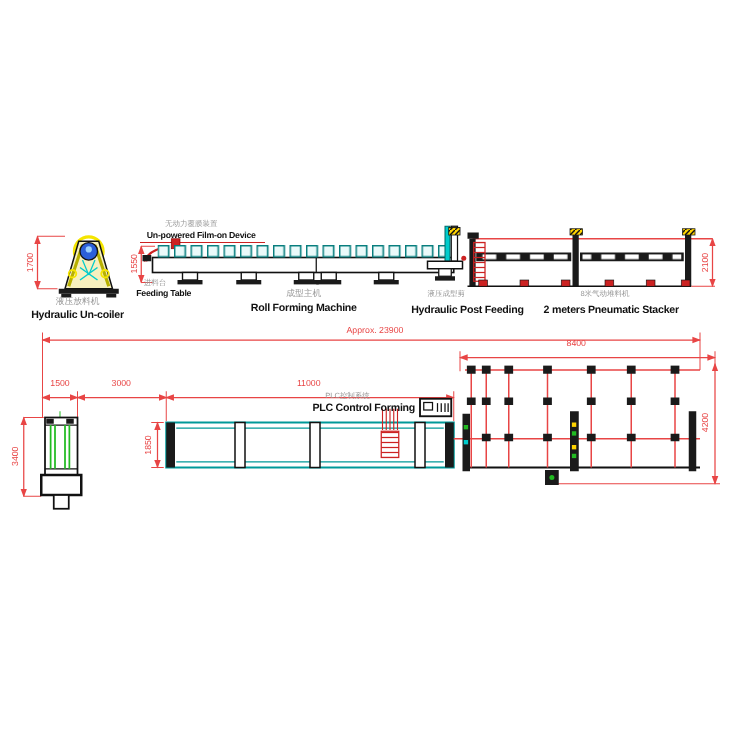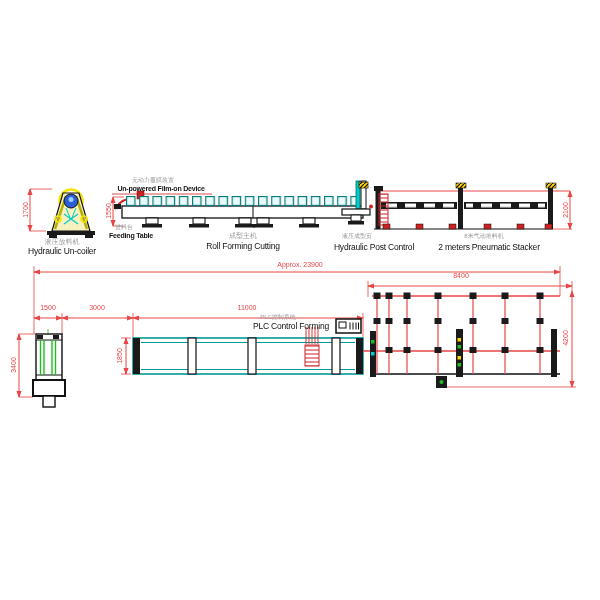--- a/index.html
+++ b/index.html
@@ -1,21 +1,21 @@
 <!DOCTYPE html>
 <html><head>
 <meta charset="utf-8">
 <style>
   html,body{margin:0;padding:0;background:#ffffff;}
   #canvas{position:relative;width:600px;height:600px;background:#ffffff;overflow:hidden;
           font-family:"Liberation Sans",sans-serif;}
   #draw{position:absolute;left:0;top:0;}
   .t{position:absolute;white-space:nowrap;transform:translate(-50%,0);line-height:1;}
   .rot{transform:translate(-50%,-50%) rotate(-90deg);}
-  .en{font-weight:normal;font-size:8.5px;color:#111;letter-spacing:-0.2px;}
+  .en{font-weight:bold;font-size:8.5px;color:#111;letter-spacing:-0.2px;}
   .en-s{font-weight:bold;font-size:7px;color:#111;letter-spacing:-0.2px;}
   .cn{font-size:7px;color:#999;}
   .cn-s{font-size:6px;color:#999;}
   .dimtxt{font-size:7px;color:#e84545;}
   .dim{stroke:#e84545;stroke-width:1;marker-start:url(#ar);marker-end:url(#ar);}
   .ext{stroke:#e84545;stroke-width:0.8;}
 </style>
 </head>
 <body>
 
@@ -245,23 +245,23 @@
   </g>
 </svg>
 
 <span class="t cn" style="left:62px;top:238px">液压放料机</span>
 <span class="t en" style="left:62px;top:247px">Hydraulic Un-coiler</span>
 <span class="t cn-s" style="left:153px;top:177px">无动力覆膜装置</span>
 <span class="t en-s" style="left:161px;top:185px">Un-powered Film-on Device</span>
 <span class="t cn-s" style="left:124px;top:224px">进料台</span>
 <span class="t en-s" style="left:131px;top:232px">Feeding Table</span>
 <span class="t cn" style="left:243px;top:232px">成型主机</span>
-<span class="t en" style="left:243px;top:242px">Roll Forming Cutting</span>
+<span class="t en" style="left:243px;top:242px">Roll Forming Machine</span>
 <span class="t cn-s" style="left:357px;top:233px">液压成型剪</span>
-<span class="t en" style="left:374px;top:243px">Hydraulic Post Control</span>
+<span class="t en" style="left:374px;top:243px">Hydraulic Post Feeding</span>
 <span class="t cn-s" style="left:484px;top:233px">8米气动堆料机</span>
 <span class="t en" style="left:489px;top:243px">2 meters Pneumatic Stacker</span>
 <span class="t cn-s" style="left:278px;top:314px">PLC控制系统</span>
 <span class="t en" style="left:291px;top:322px">PLC Control Forming</span>
 
 <span class="t dimtxt" style="left:300px;top:261px">Approx. 23900</span>
 <span class="t dimtxt" style="left:48px;top:304px">1500</span>
 <span class="t dimtxt" style="left:97px;top:304px">3000</span>
 <span class="t dimtxt" style="left:247px;top:304px">11000</span>
 <span class="t dimtxt" style="left:461px;top:272px">8400</span>

